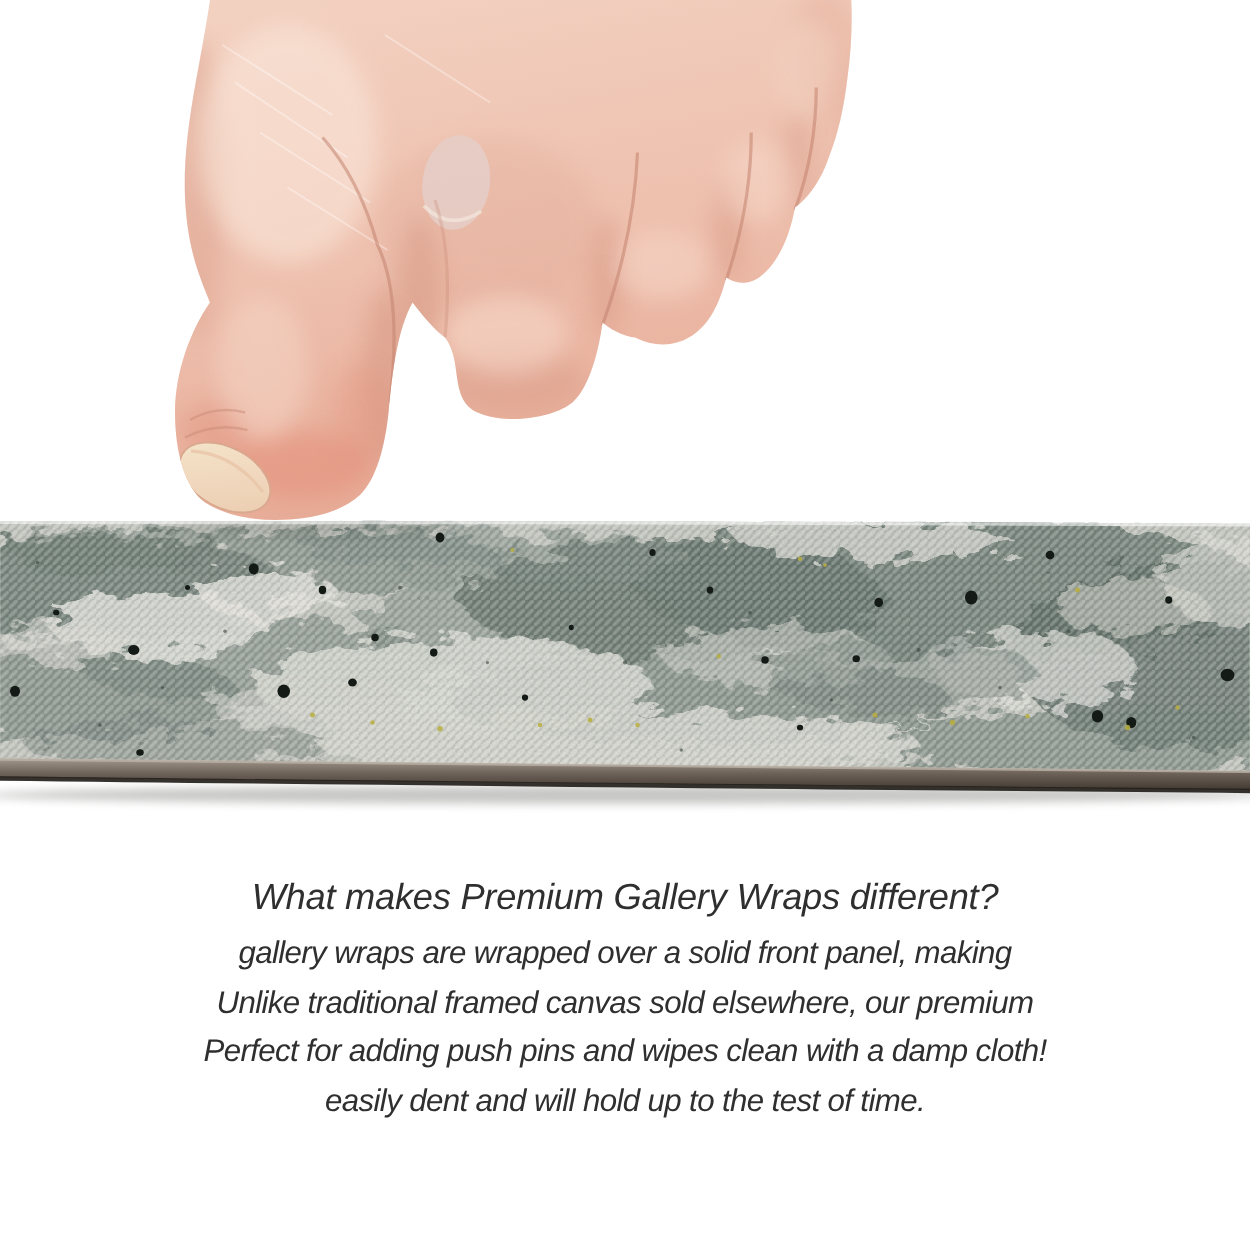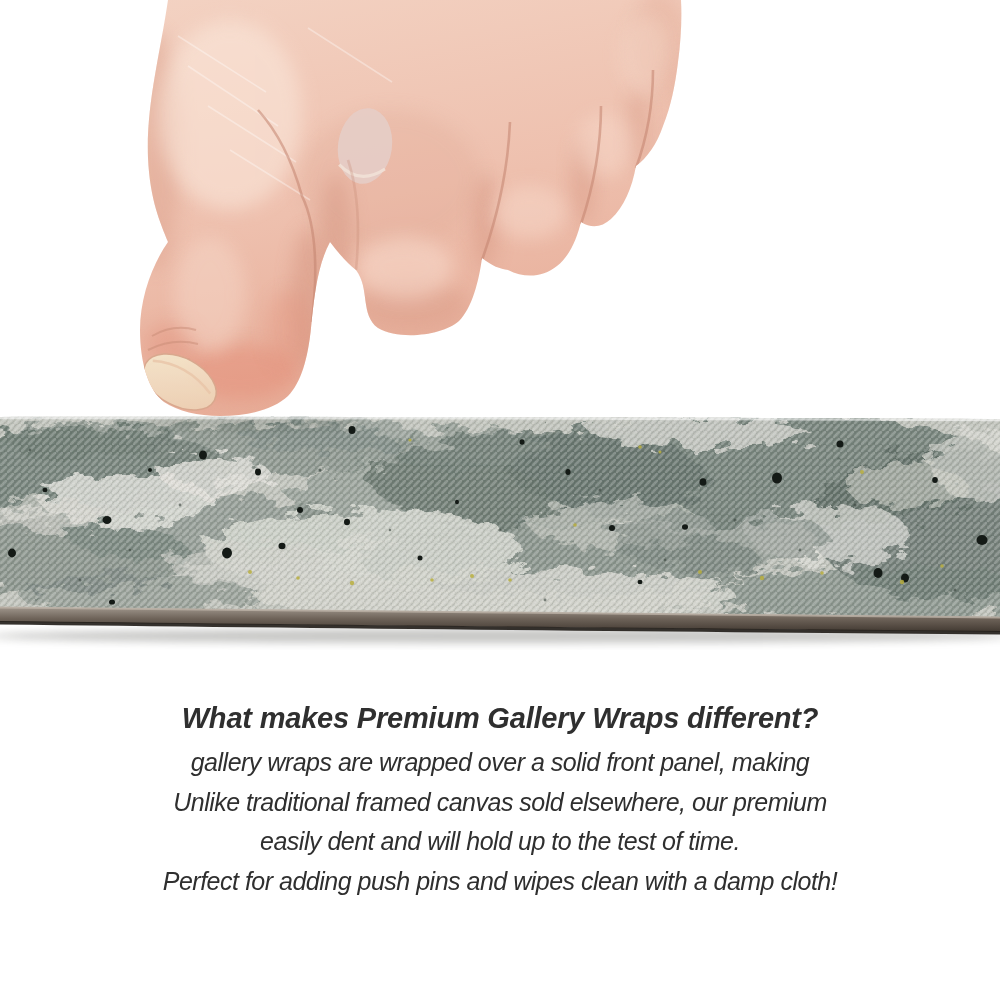--- a/index.html
+++ b/index.html
@@ -8,21 +8,21 @@
     background:#ffffff;overflow:hidden;
     font-family:"Liberation Sans",sans-serif;
   }
   .hand-wrap{position:absolute;left:60px;top:0;width:660px;height:420px;z-index:1;}
   .strip-wrap{position:absolute;left:0;top:410px;width:1000px;height:240px;z-index:2;}
   .copy{
     position:absolute;left:0;top:700px;width:1000px;z-index:3;
     text-align:center;color:#2f2f2f;font-style:italic;
   }
   .copy .headline{
-    font-size:29px;font-weight:700;letter-spacing:-0.2px;
+    font-size:29px;font-weight:400;letter-spacing:-0.2px;
     margin:0 0 7px 0;line-height:36px;
   }
   .copy .line{
     font-size:25px;font-weight:400;letter-spacing:-0.5px;line-height:39.5px;
   }
 </style>
 </head>
 <body>
 
 <div class="stage">
@@ -282,17 +282,17 @@
       <path d="M0 211 C300 214.5 700 218.5 1000 221 L1000 224.5 C700 222 300 218 0 214.5 Z" fill="#241f1b" opacity="0.92"></path>
 
       <path d="M0 197.5 C300 200.5 700 204.5 1000 207.5" stroke="#bdb3a8" stroke-width="2" fill="none" opacity="0.8"></path>
     </svg>
   </div>
 
   <div class="copy">
     <div class="headline">What makes Premium Gallery Wraps different?</div>
     <div class="line">gallery wraps are wrapped over a solid front panel, making</div>
     <div class="line">Unlike traditional framed canvas sold elsewhere, our premium</div>
+    <div class="line">Perfect for adding push pins and wipes clean with a damp cloth!</div>
     <div class="line">easily dent and will hold up to the test of time.</div>
-    <div class="line">Perfect for adding push pins and wipes clean with a damp cloth!</div>
   </div>
 
 </div>
 
 </body></html>

